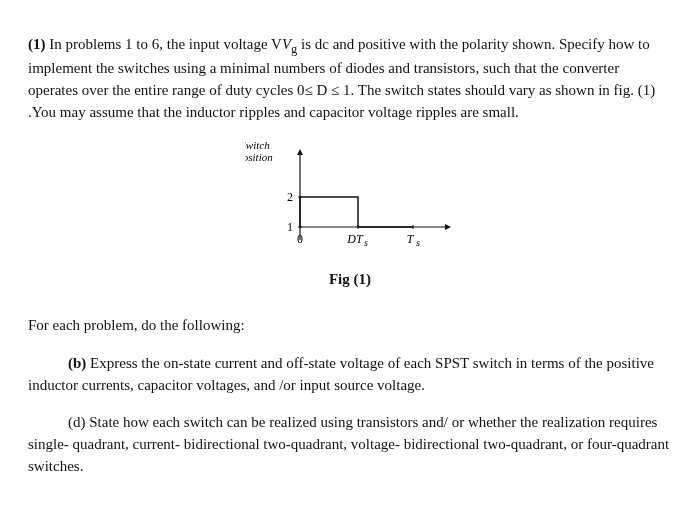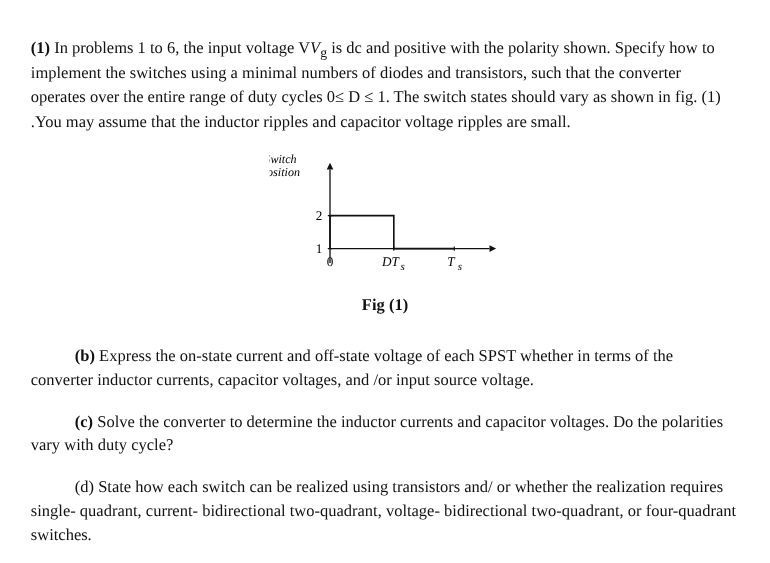--- a/index.html
+++ b/index.html
@@ -85,27 +85,25 @@
         <line x1="168" y1="90" x2="168" y2="94" stroke="#111" stroke-width="1"></line>
 
         <line x1="53" y1="92" x2="57" y2="92" stroke="#111" stroke-width="1"></line>
 
         <line x1="53" y1="62" x2="57" y2="62" stroke="#111" stroke-width="1"></line>
       </svg>
     </div>
     <div class="figure-caption">Fig (1)</div>
   </div>
 
+  <p>For each problem, do the following:</p>
 
 
   <p class="subpart">
-    <strong>(b)</strong><span> Express the on-state current and off-state voltage of each SPST whether in terms of the converter inductor currents, capacitor voltages, and /or input source voltage.</span>
+    <strong>(b)</strong><span> Express the on-state current and off-state voltage of each SPST switch in terms of the positive inductor currents, capacitor voltages, and /or input source voltage.</span>
   </p>
 
-  <p class="subpart">
-    <strong>(c)</strong><span> Solve the converter to determine the inductor currents and capacitor voltages. Do the polarities vary with duty cycle?</span>
-  </p>
 
   <p class="subpart">
     <span>(d)</span><span> State how each switch can be realized using transistors and/ or whether the realization requires single- quadrant, current- bidirectional two-quadrant, voltage- bidirectional two-quadrant, or four-quadrant switches.</span>
   </p>
 
 </div>
 
 </body></html>

